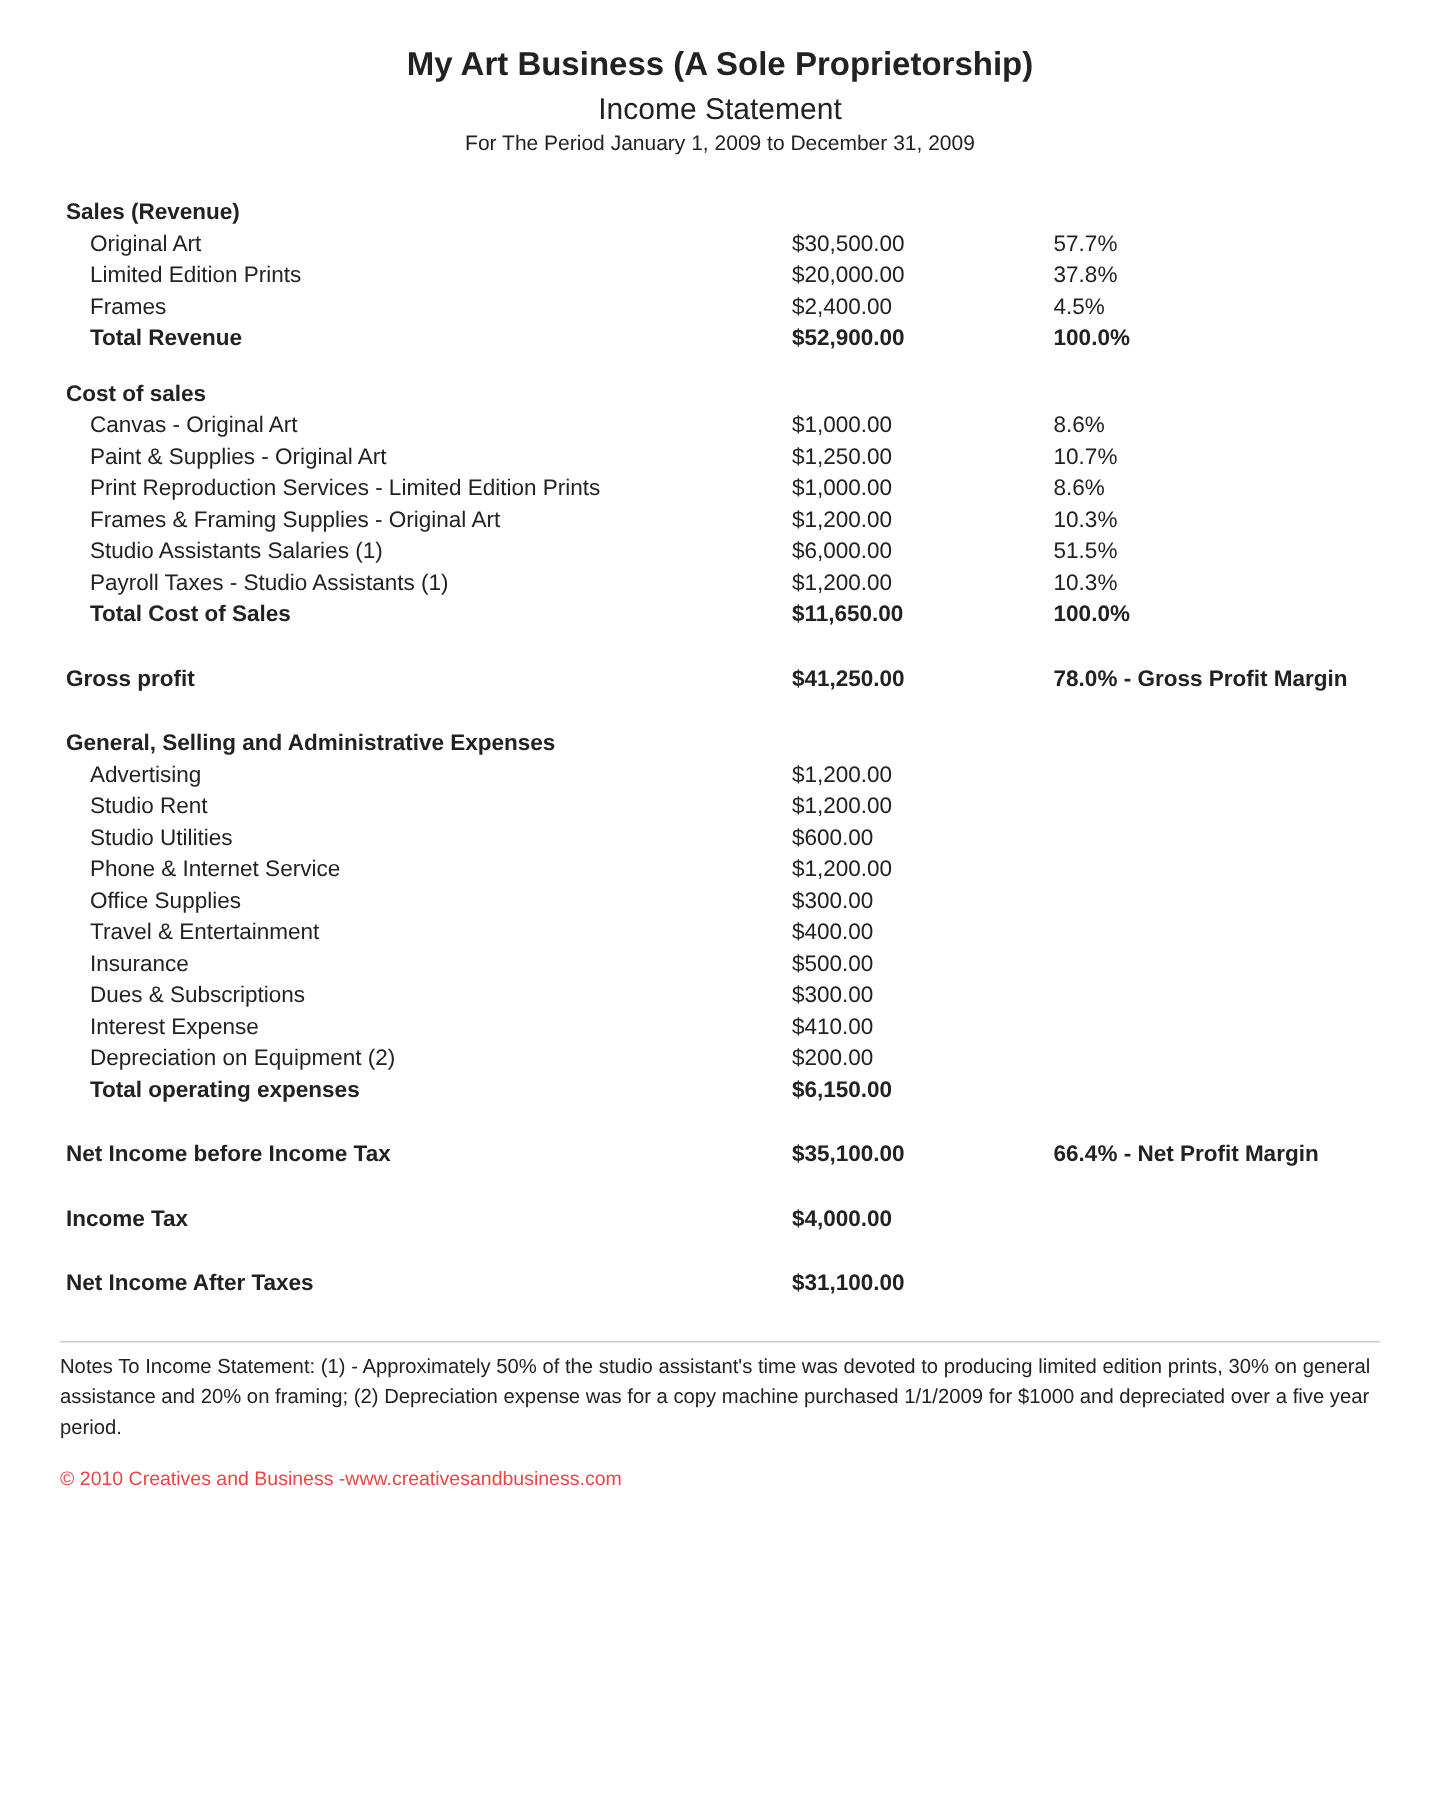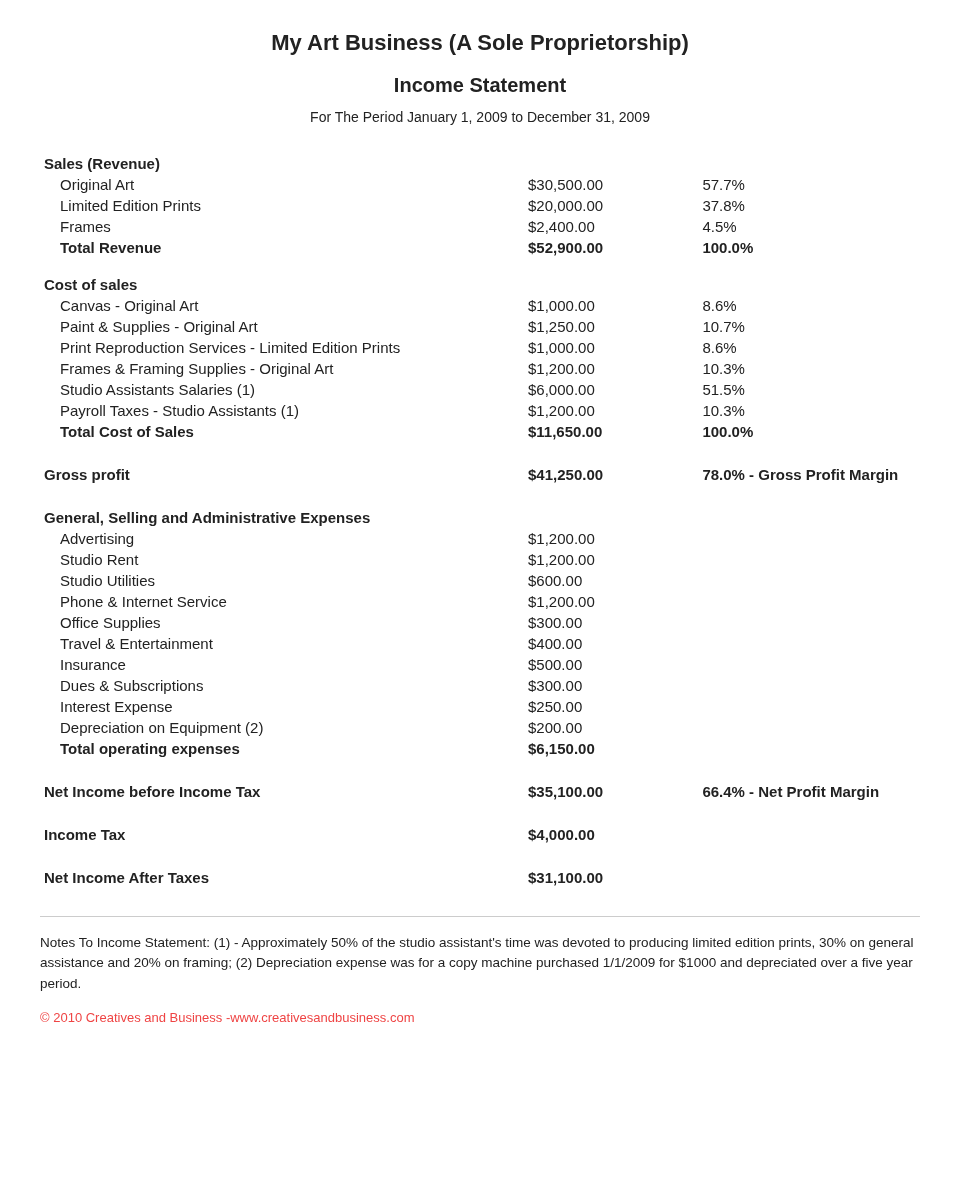--- a/index.html
+++ b/index.html
@@ -12,26 +12,26 @@
       width: 960px;
       min-height: 1200px;
     }
     .header {
       text-align: center;
       margin-bottom: 28px;
     }
     .header h1 {
       font-size: 22px;
       font-weight: bold;
-      margin-bottom: 18px;
+      margin-bottom: 6px;
     }
     .header h2 {
       font-size: 20px;
-      font-weight: bold;
-      margin-bottom: 12px;
+      font-weight: normal;
+      margin-bottom: 2px;
     }
     .header p {
       font-size: 14px;
       font-weight: normal;
     }
     .section-header {
       font-weight: bold;
       font-size: 15px;
       margin-top: 18px;
       margin-bottom: 2px;
@@ -72,21 +72,21 @@
       height: 16px;
     }
     .section-divider-large {
       height: 22px;
     }
     .notes {
       margin-top: 28px;
       font-size: 13.5px;
       line-height: 1.5;
       border-top: 1px solid #ccc;
-      padding-top: 16px;
+      padding-top: 6px;
     }
     .footer {
       margin-top: 16px;
       font-size: 13px;
       color: #ef4444;
     }
     .gross-profit-row td {
       font-weight: bold;
       font-size: 15px;
     }
@@ -226,21 +226,21 @@
     <td class="amount-col">$500.00</td>
     <td class="pct-col"></td>
   </tr>
   <tr>
     <td class="label-col indent">Dues &amp; Subscriptions</td>
     <td class="amount-col">$300.00</td>
     <td class="pct-col"></td>
   </tr>
   <tr>
     <td class="label-col indent">Interest Expense</td>
-    <td class="amount-col">$250.00</td>
+    <td class="amount-col">$410.00</td>
     <td class="pct-col"></td>
   </tr>
   <tr>
     <td class="label-col indent">Depreciation on Equipment (2)</td>
     <td class="amount-col underline">$200.00</td>
     <td class="pct-col"></td>
   </tr>
   <tr class="total-row">
     <td class="label-col indent bold">Total operating expenses</td>
     <td class="amount-col bold">$6,150.00</td>

